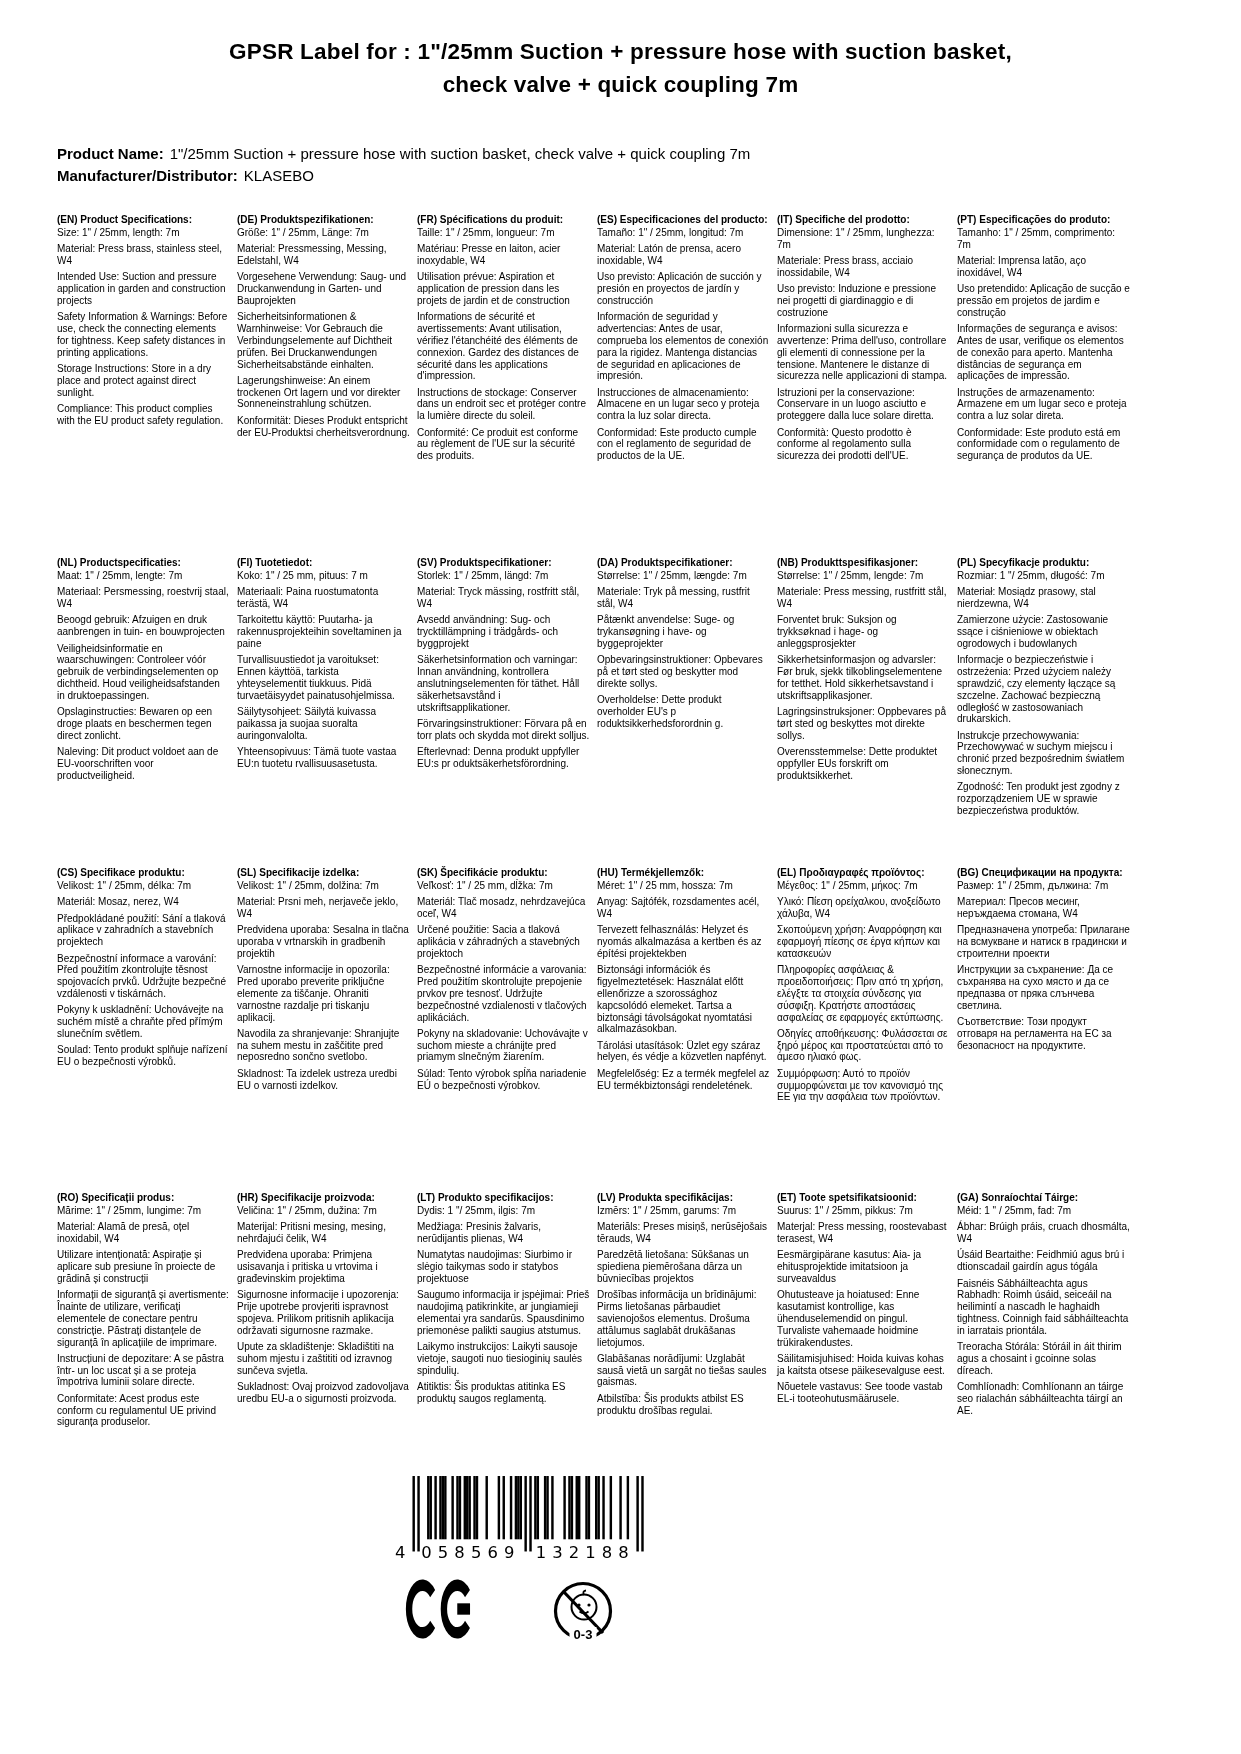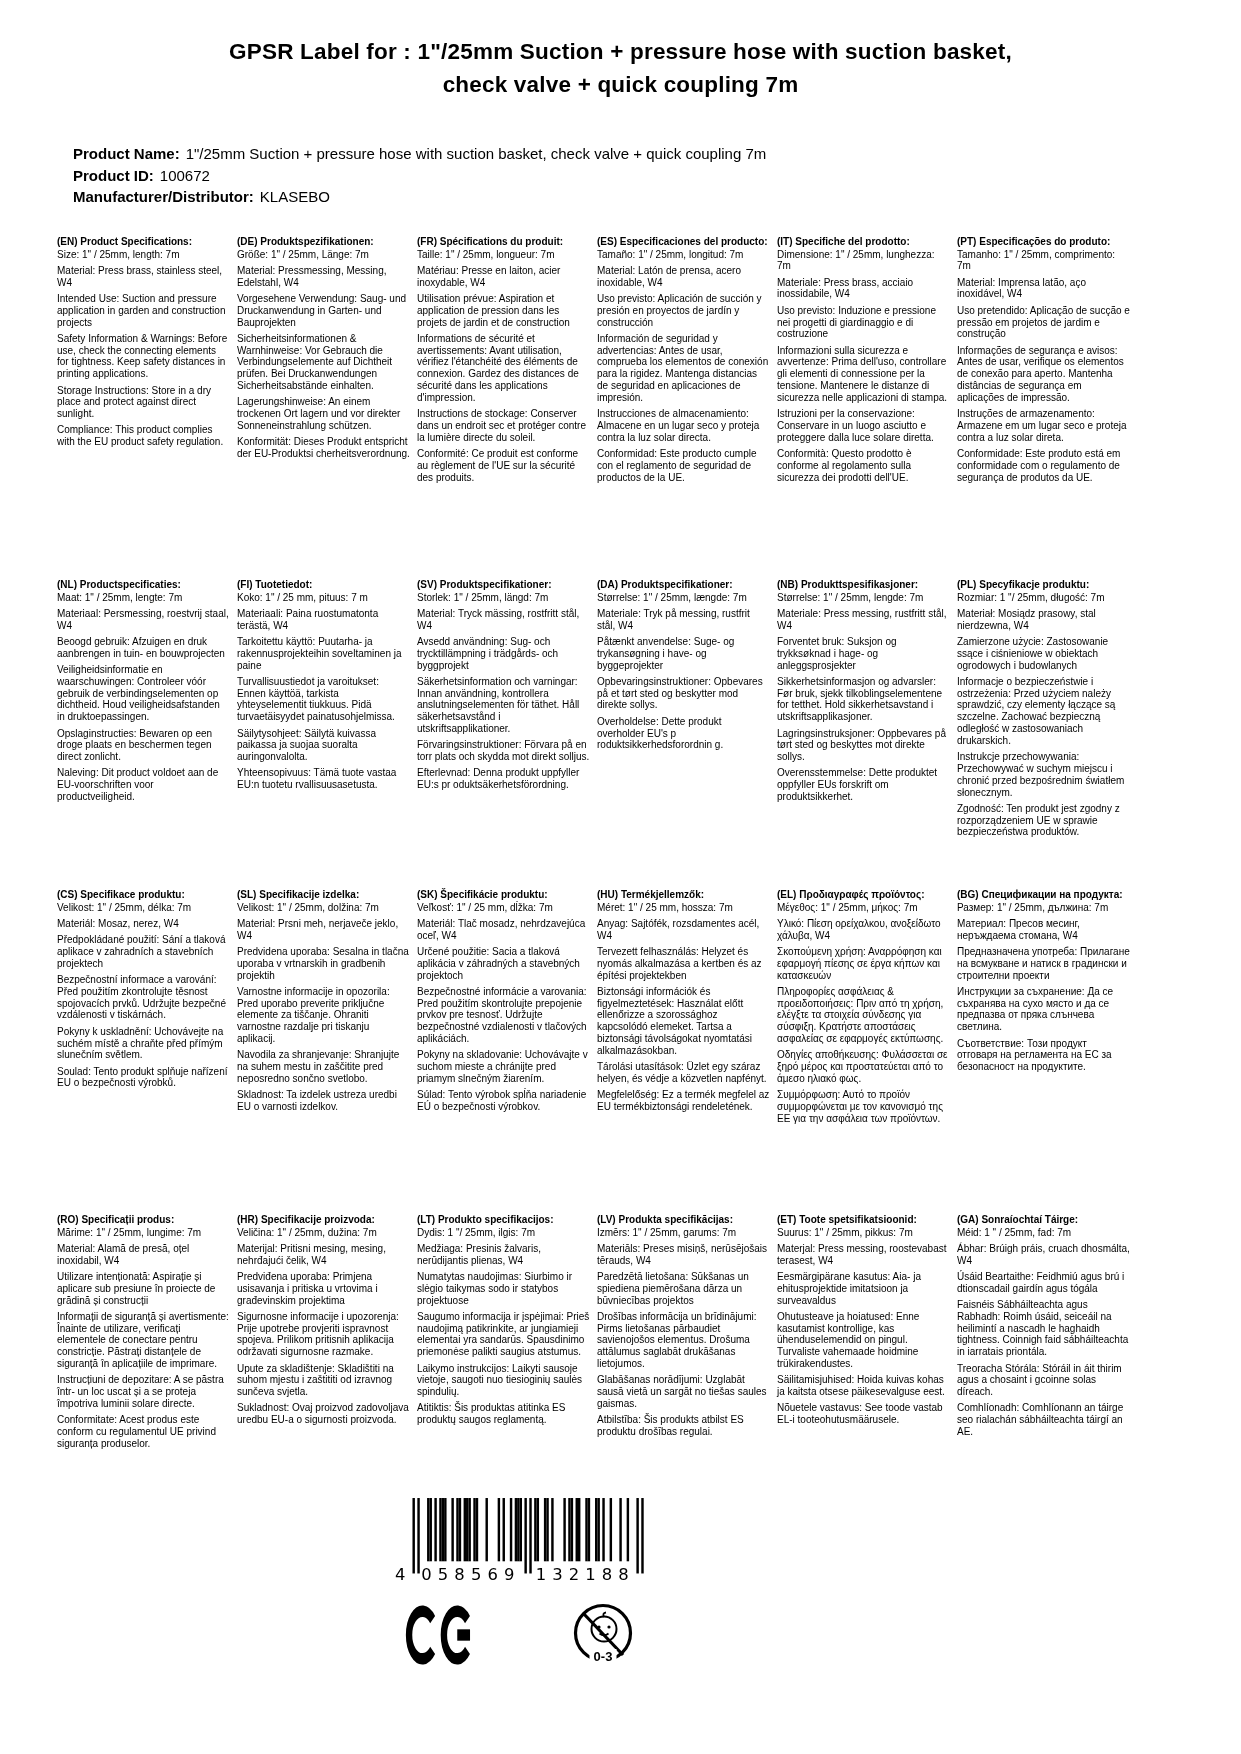--- a/index.html
+++ b/index.html
@@ -1,46 +1,45 @@
 <!DOCTYPE html>
 <html><head>
 <meta charset="utf-8">
 <style>
   html,body{margin:0;padding:0;background:#fff;}
   body{width:1241px;height:1754px;color:#000;font-family:"Liberation Sans",sans-serif;}
   .page{box-sizing:border-box;width:1241px;height:1754px;padding:36px 57px 0 57px;overflow:hidden;}
   .title{font-weight:bold;font-size:22.5px;line-height:1.45;text-align:center;max-width:800px;margin:0 auto;letter-spacing:.2px;}
   .product-info{margin-top:42px;font-size:15px;line-height:21.5px;}
   .pi-row{white-space:nowrap;}
-  .pi-label{font-weight:bold;margin-left:16px;}
+  .pi-label{font-weight:bold;}
   .pi-value{margin-left:6px;}
   #spec-rows{margin-top:28px;}
   .spec-row{display:grid;grid-template-columns:repeat(6,173px);column-gap:7px;align-items:start;}
   .spec-row-0{min-height:343px;}
   .spec-row-1{min-height:310px;}
   .spec-row-2{min-height:325px;}
   .spec-row-3{min-height:264px;}
   .spec-block{font-size:10px;line-height:11.8px;}
   .spec-title{font-weight:bold;margin:0 0 1px 0;}
   .spec-p{margin:0 0 4.5px 0;}
   .barcode-wrap{margin:20px 0 0 336px;width:262px;}
   .barcode-wrap svg text{font-family:"DejaVu Sans",sans-serif;}
-  .symbols-row{display:flex;align-items:center;gap:95px;margin:14px 0 0 348px;}
+  .symbols-row{display:flex;align-items:flex-start;gap:75px;margin:14px 0 0 348px;}
   .sym{display:block;}
 </style>
 </head>
 <body>
 
 <div class="page">
 
   <h1 class="title">GPSR Label for : 1"/25mm Suction + pressure hose with suction basket, check valve + quick coupling 7m</h1>
 
   <div class="product-info">
     <div class="pi-row"><span class="pi-label">Product Name:</span><span class="pi-value">1"/25mm Suction + pressure hose with suction basket, check valve + quick coupling 7m</span></div>
-    <div class="pi-row"><span class="pi-label">Product ID:</span><span class="pi-value">100672</span></div>
     <div class="pi-row"><span class="pi-label">Manufacturer/Distributor:</span><span class="pi-value">KLASEBO</span></div>
   </div>
 
   <div id="spec-rows">
       <div class="spec-row spec-row-0">
         <div class="spec-block">
     <div class="spec-title">(EN) Product Specifications:</div>
   <p class="spec-p">Size: 1" / 25mm, length: 7m</p>
           <p class="spec-p">Material: Press brass, stainless steel, W4</p>
           <p class="spec-p">Intended Use: Suction and pressure application in garden and construction projects</p>

